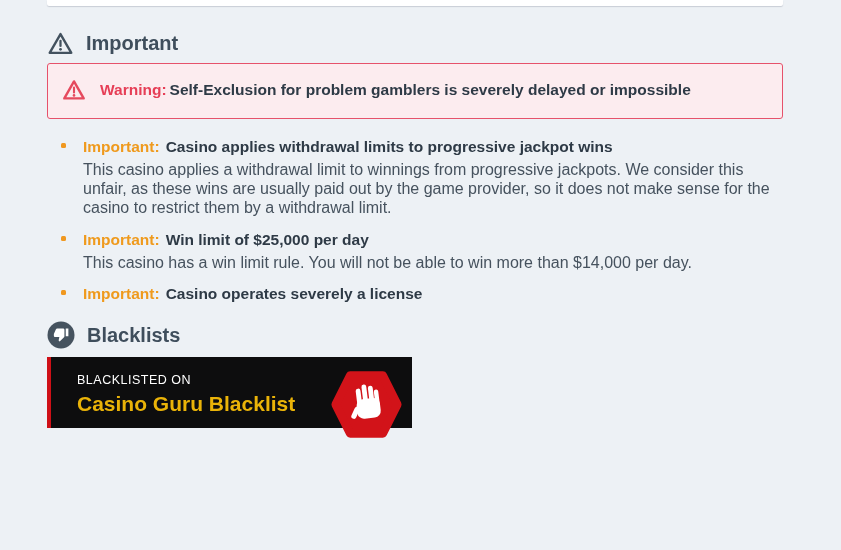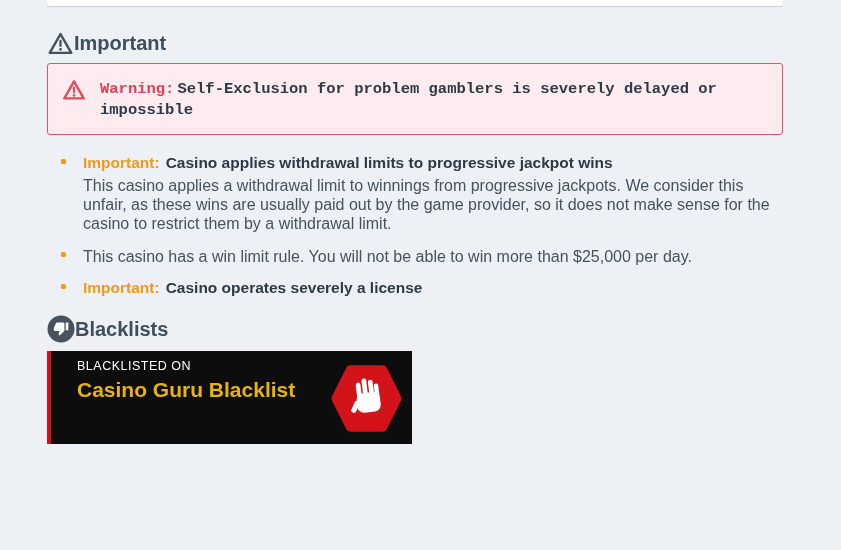--- a/index.html
+++ b/index.html
@@ -13,36 +13,36 @@
   }
   .top-card-edge {
     position:absolute; top:0; left:47px; width:736px; height:6px;
     background:#ffffff;
     box-shadow:0 1px 1px rgba(110,120,135,.28);
     border-radius:0 0 2px 2px;
   }
   .content { position:absolute; left:47px; top:0; width:736px; }
 
   .section-heading {
-    display:flex; align-items:center; gap:0;
+    display:flex; align-items:center; gap:12px;
     font-size:20px; font-weight:bold; color:#3f4e5c;
     line-height:27px;
   }
   .section-heading.first { margin-top:30px; }
   .section-heading svg { display:block; }
 
   
   .warning-box {
     margin-top:6px;
     background:#fcecef;
     border:1px solid #e6526b;
     border-radius:3px;
     padding:15px 20px 13px 14px;
   }
-  .warning-head { display:flex; align-items:flex-start; gap:14px;font-family:Liberation Mono, monospace; }
+  .warning-head { display:flex; align-items:flex-start; gap:14px; }
   .warning-head svg { flex:0 0 auto; margin-top:0; }
   .warning-title-line { font-size:15.5px; font-weight:bold; color:#2e3a46; line-height:21px; }
   .warn-label { color:#e63e56; margin-right:3px; }
   .warning-body {
     margin:8px 0 0 38px;
     font-size:13.5px; line-height:19px; color:#343f4b;
     max-width:665px; font-weight:normal;
   }
 
   
@@ -54,25 +54,25 @@
   .imp-icon .bar { width:6px; height:12px; border-radius:3px; background:#f0981f; }
   .imp-icon .dot { width:5px; height:5px; border-radius:1.5px; background:#f0981f; margin-top:2px; margin-left:0.5px; }
   .imp-title-line { font-size:15.5px; font-weight:bold; color:#2e3a46; line-height:18px;margin-top:9px; }
   .imp-label { color:#ef9a1d; margin-right:6px; }
   .imp-body { margin-top:4px; font-size:16px; line-height:19px; color:#46525e; max-width:700px; }
 
   
   .section-heading.blacklists { margin-top:18px; }
   .bl-card {
     margin-top:8px;
-    width:365px; height:93px;
+    width:365px; height:71px;
     background:#0d0d0e;
     border-left:4px solid #cf1017;
     position:relative;
-    padding:8px 0 0 26px;
+    padding:16px 0 0 26px;
     cursor:pointer;
   }
   .bl-label { color:#ffffff; font-size:12.5px; letter-spacing:.5px; line-height:15px; }
   .bl-title { color:#eab308; font-size:21px; font-weight:bold; line-height:24px; margin-top:4px; }
   .stop-badge { position:absolute; top:10px; right:9px; width:73px; height:75px; }
 </style>
 </head>
 <body>
 
 <div class="top-card-edge"></div>
@@ -105,21 +105,22 @@
     </div>
 
     <div class="imp-item i1">
       <span class="imp-icon"><span class="bar"></span><span class="dot" style="display:block"></span></span>
       <p class="imp-title-line"><span class="imp-label">Important:</span><span>Casino applies withdrawal limits to progressive jackpot wins</span></p>
       <p class="imp-body">This casino applies a withdrawal limit to winnings from progressive jackpots. We consider this unfair, as these wins are usually paid out by the game provider, so it does not make sense for the casino to restrict them by a withdrawal limit.</p>
     </div>
 
     <div class="imp-item i2">
       <span class="imp-icon"><span class="bar"></span><span class="dot" style="display:block"></span></span>
-      <p class="imp-body">This casino has a win limit rule. You will not be able to win more than $25,000 per day.</p>
+      <p class="imp-title-line"><span class="imp-label">Important:</span><span>Win limit of $25,000 per day</span></p>
+      <p class="imp-body">This casino has a win limit rule. You will not be able to win more than $14,000 per day.</p>
     </div>
 
     <div class="imp-item i3">
       <span class="imp-icon"><span class="bar"></span><span class="dot" style="display:block"></span></span>
       <p class="imp-title-line"><span class="imp-label">Important:</span><span>Casino operates severely a license</span></p>
     </div>
   </section>
 
   <section>
     <h2 class="section-heading blacklists">

